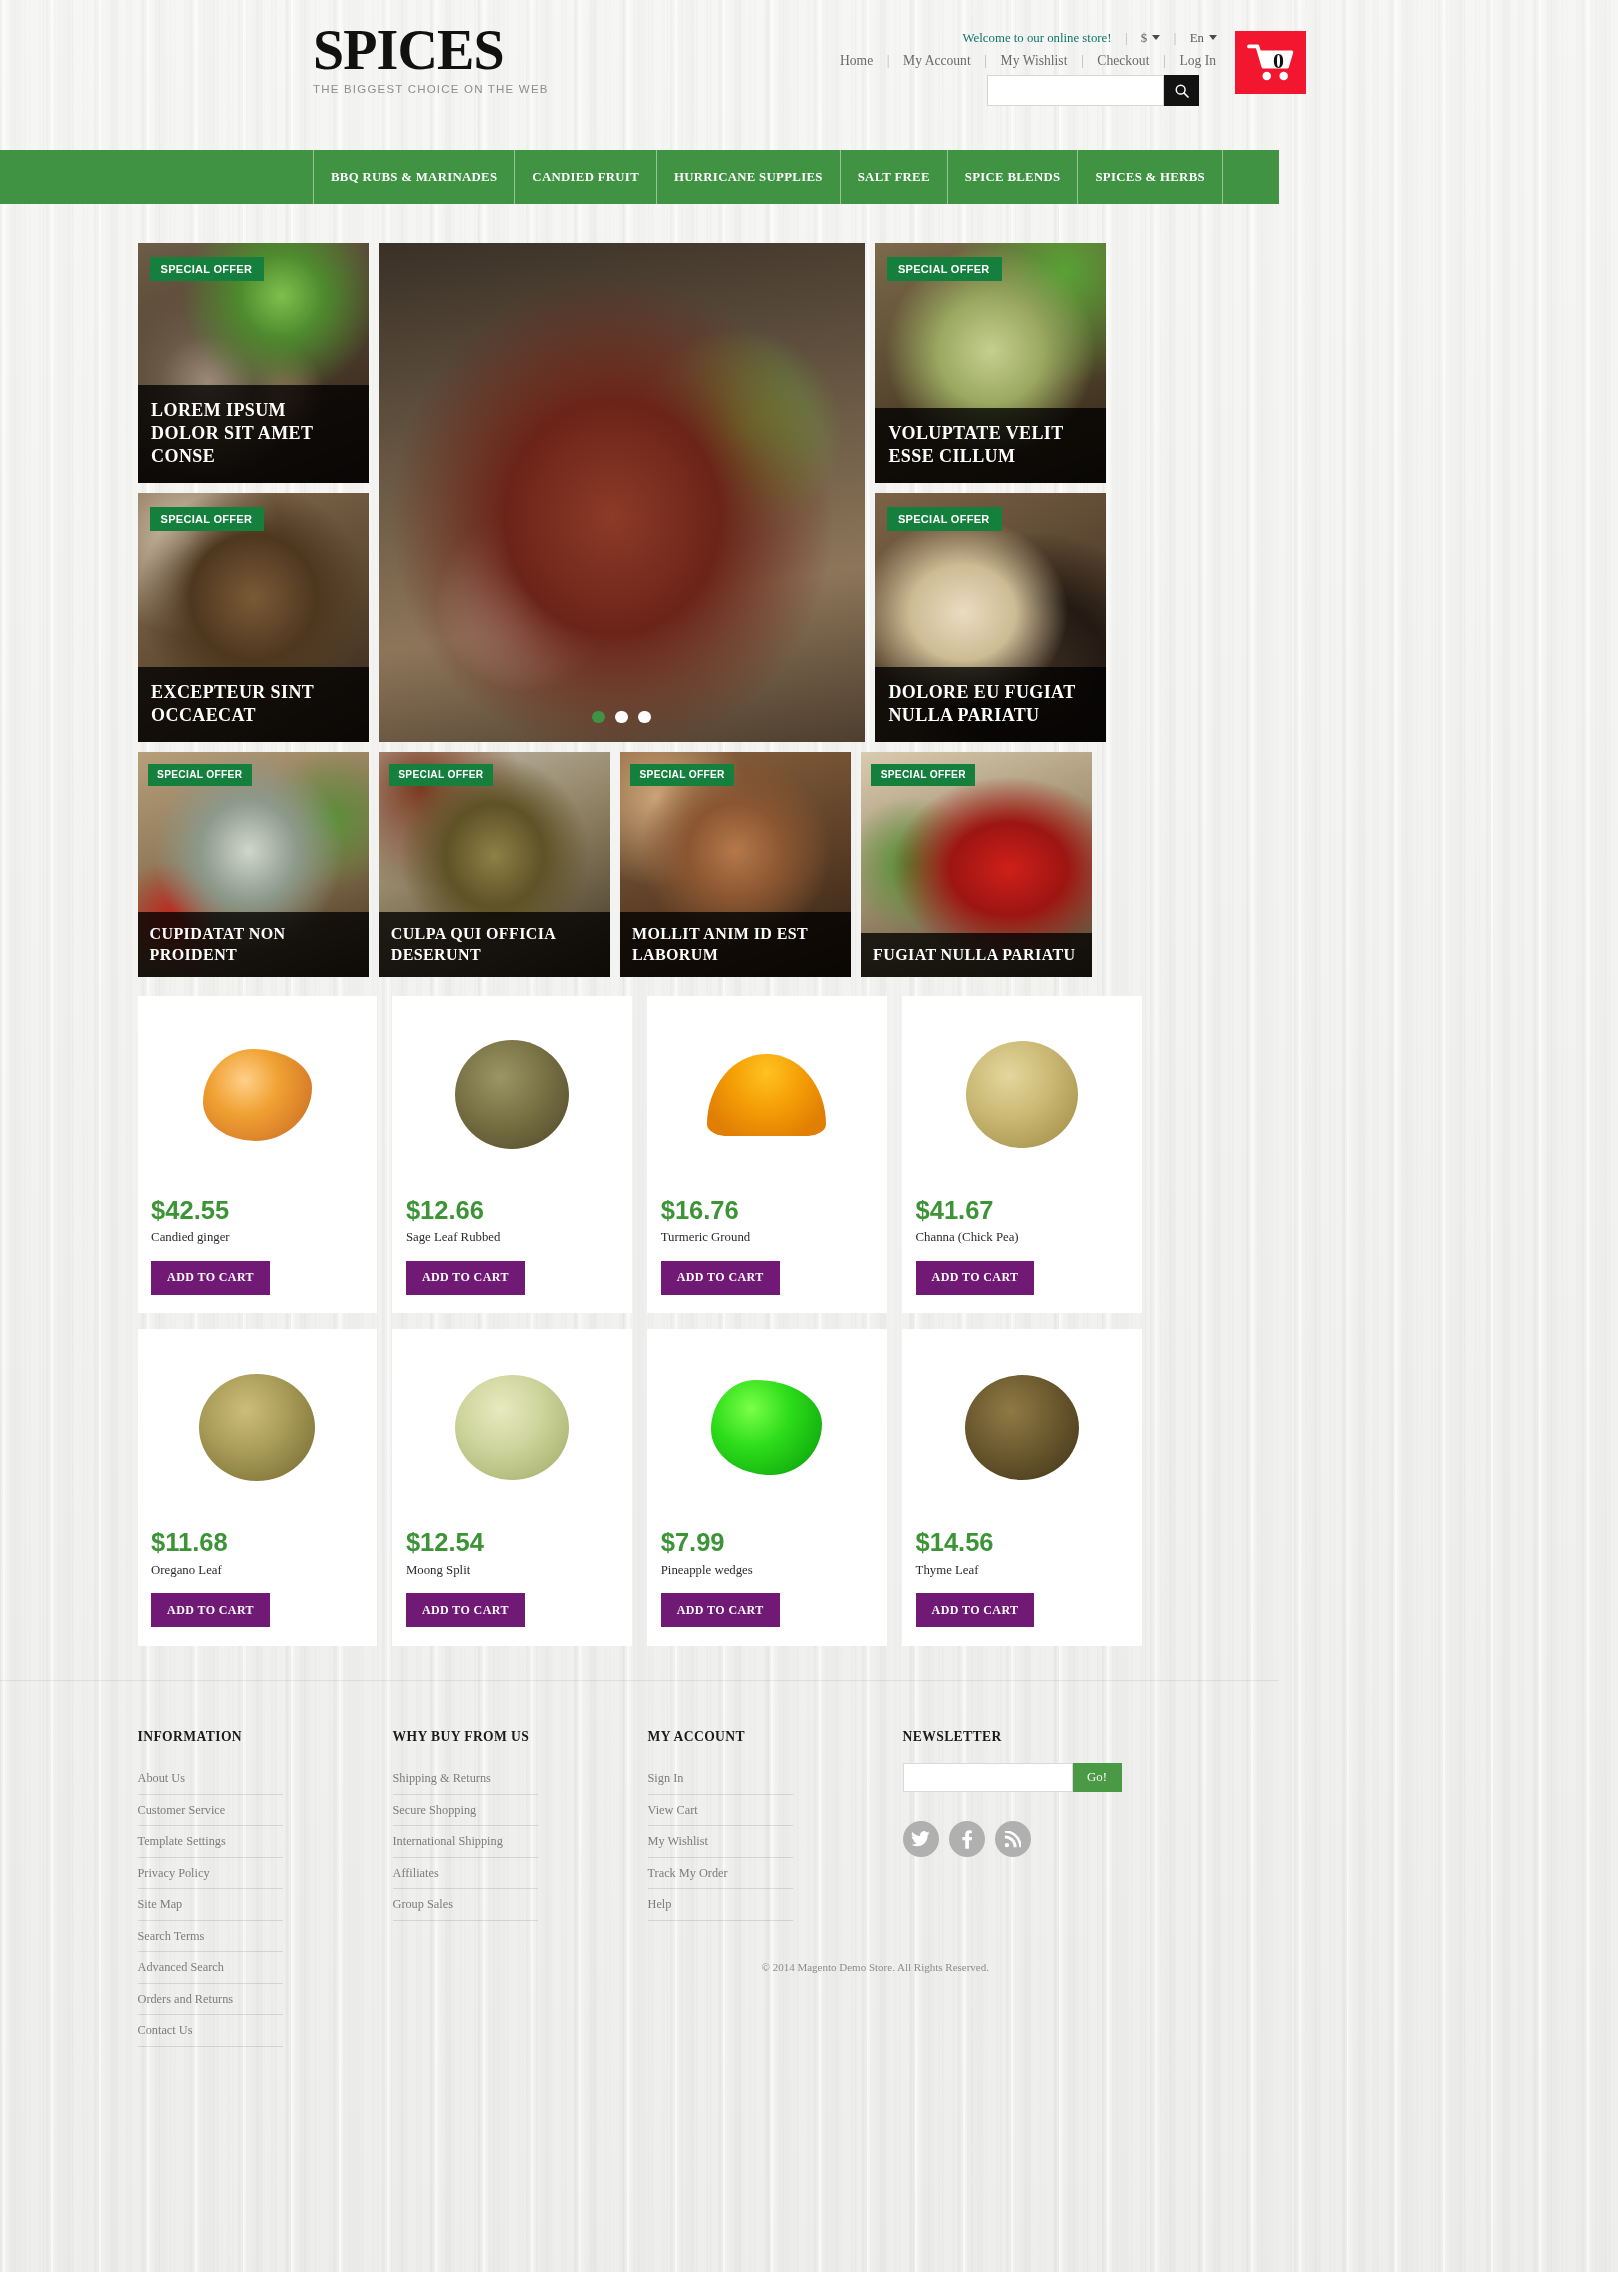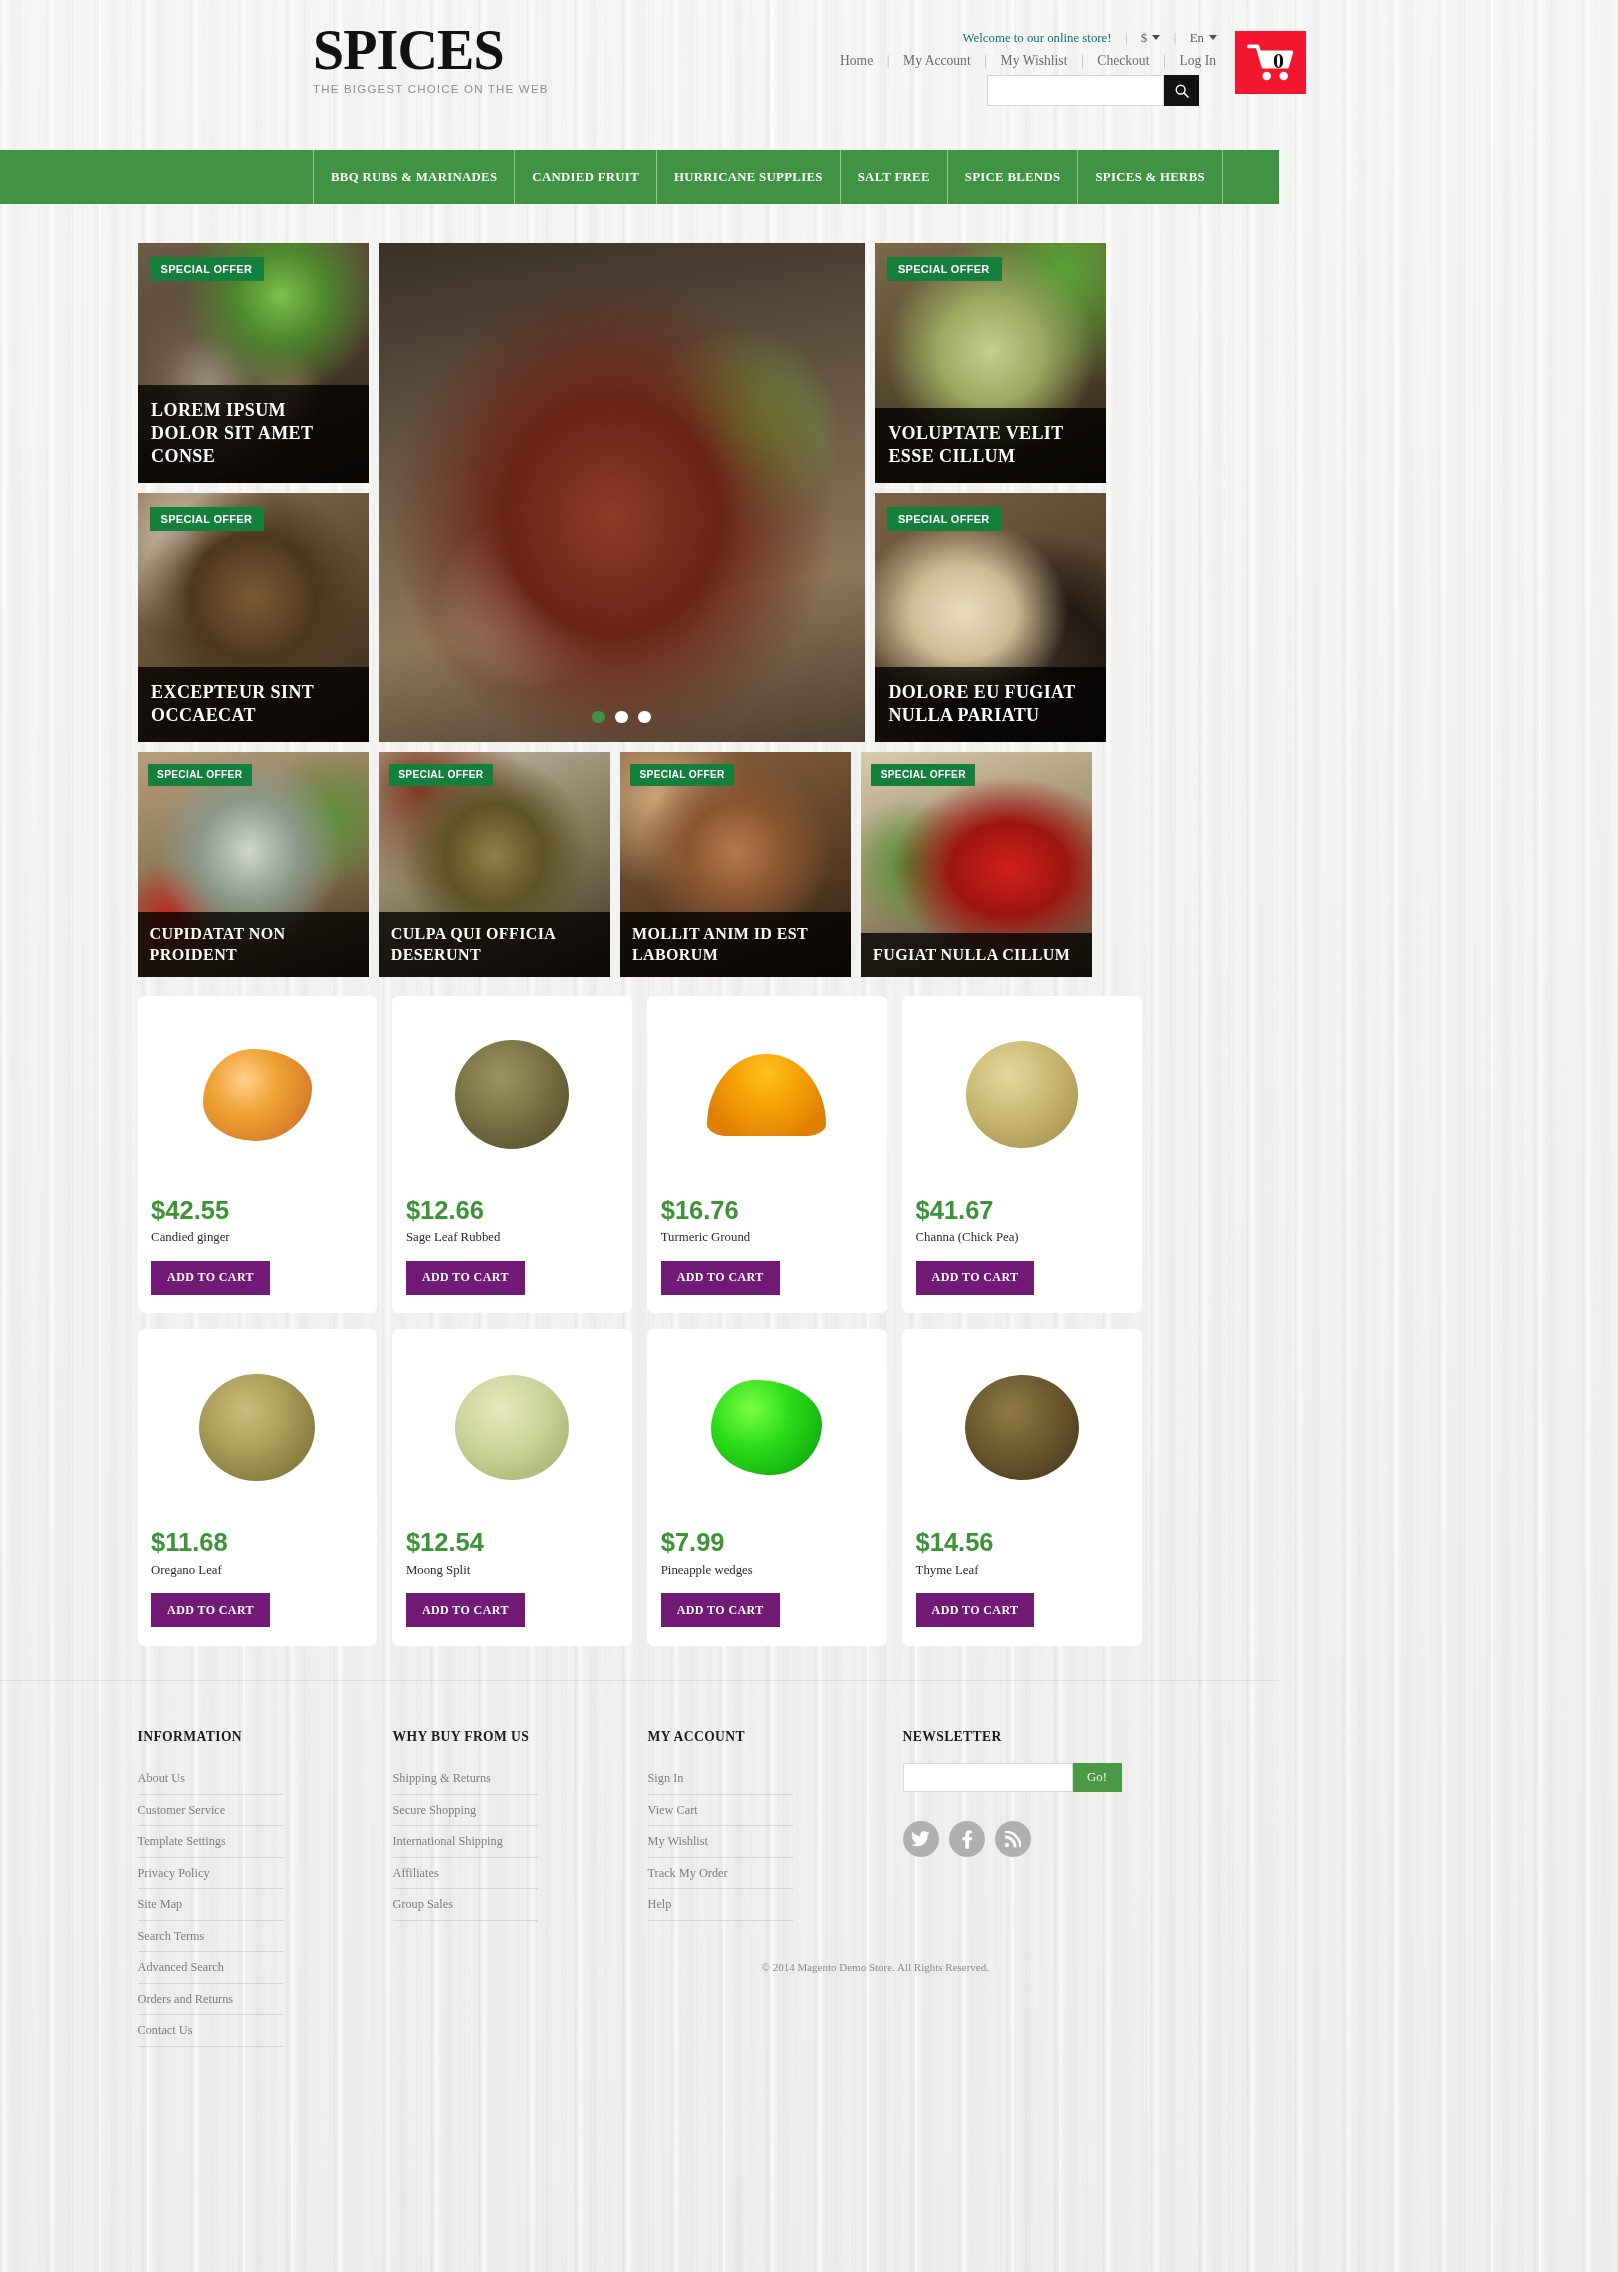--- a/index.html
+++ b/index.html
@@ -292,21 +292,21 @@
     width: 1004px;
     margin: 0 auto;
     padding-top: 18.7px;
     display: grid;
     grid-template-columns: repeat(4, 1fr);
     gap: 15.3px;
   }
   .prod-card {
     background: #fff;
     padding: 13.6px 13.6px 18.7px 13.6px;
-    display: flex; flex-direction: column; border-radius: 7px;
+    display: flex; flex-direction: column;
   }
   .prod-img {
     height: 170px;
     display: flex; align-items: center; justify-content: center;
     margin-bottom: 17px;
   }
   .blob { border-radius: 50%; }
   .pb-ginger {
     width: 109px; height: 92px; border-radius: 46% 54% 52% 48% / 58% 42% 58% 42%;
     background: radial-gradient(circle at 38% 34%, #ffd08a 0%, #f0a132 38%, #d9802a 72%, #b56420 100%);
@@ -551,21 +551,21 @@
         <div class="tile-cap">CULPA QUI OFFICIA DESERUNT</div>
       </div>
       <div class="tile tile-qtr">
         <div class="tile-img ph-anise"></div>
         <div class="badge">SPECIAL OFFER</div>
         <div class="tile-cap">MOLLIT ANIM ID EST LABORUM</div>
       </div>
       <div class="tile tile-qtr">
         <div class="tile-img ph-chili"></div>
         <div class="badge">SPECIAL OFFER</div>
-        <div class="tile-cap">FUGIAT NULLA CILLUM</div>
+        <div class="tile-cap">FUGIAT NULLA PARIATU</div>
       </div>
     </div>
   </div>
 
 
   <div class="products">
 
     <div class="prod-card">
       <div class="prod-img">
           <div class="blob pb-ginger"></div>

